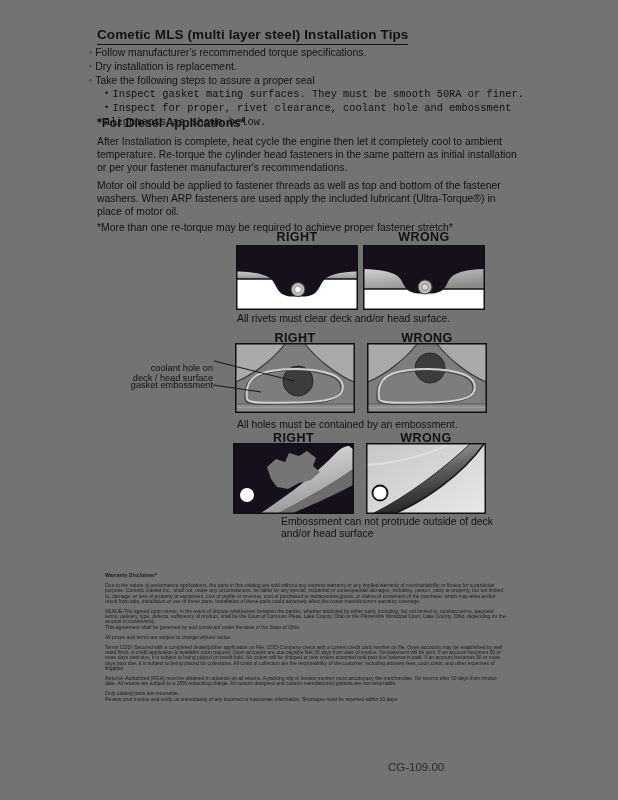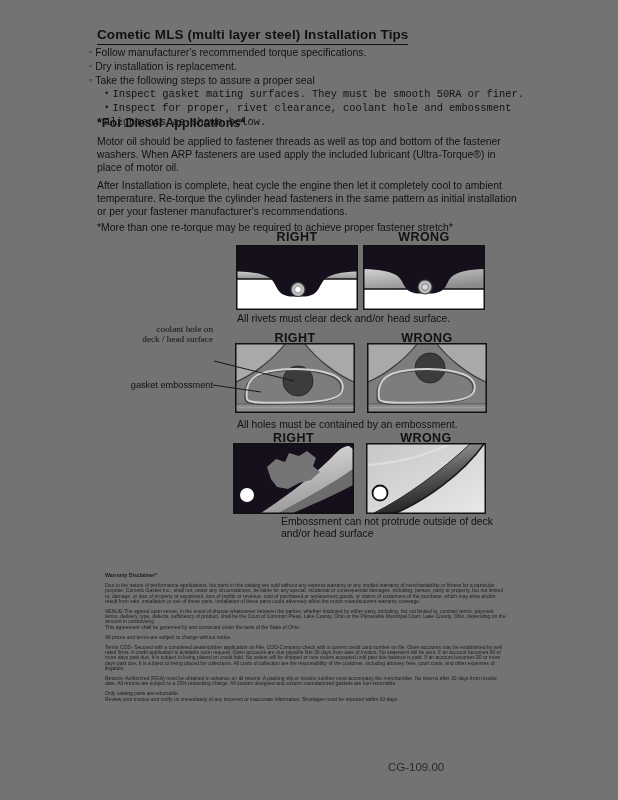--- a/index.html
+++ b/index.html
@@ -47,22 +47,22 @@
   <div class="intro">
     <div class="b1"><span>Follow manufacturer's recommended torque specifications.</span></div>
     <div class="b1"><span>Dry installation is replacement.</span></div>
     <div class="b1"><span>Take the following steps to assure a proper seal</span></div>
     <div class="b2"><span>Inspect gasket mating surfaces.  They must be smooth 50RA or finer.</span></div>
     <div class="b2"><span>Inspect for proper, rivet clearance, coolant hole and embossment alignments as shown below.</span></div>
   </div>
 
   <div class="diesel">
     <h2>*For Diesel Applications*</h2>
+    <p>After Installation is complete, heat cycle the engine then let it completely cool to ambient temperature. Re-torque the cylinder head fasteners in the same pattern as initial installation or per your fastener manufacturer's recommendations.</p>
     <p>Motor oil should be applied to fastener threads as well as top and bottom of the fastener washers. When ARP fasteners are used apply the included lubricant (Ultra-Torque®) in place of motor oil.</p>
-    <p>After Installation is complete, heat cycle the engine then let it completely cool to ambient temperature. Re-torque the cylinder head fasteners in the same pattern as initial installation or per your fastener manufacturer's recommendations.</p>
     <p class="note">*More than one re-torque may be required to achieve proper fastener stretch*</p>
   </div>
 
   <div class="figlabel" style="left:236px; top:230px; width:122px;">RIGHT</div>
   <div class="figlabel" style="left:363px; top:230px; width:122px;">WRONG</div>
 
   <div class="panel" style="left:236px; top:245px;">
     <svg viewBox="0 0 122 65" width="122" height="65">
       <defs>
         <linearGradient id="g1a" x1="0" y1="0" x2="0" y2="1">
@@ -130,21 +130,21 @@
       <rect x="1" y="61" width="118" height="8" fill="#8c8c8c"></rect>
       <line x1="1" y1="61" x2="119" y2="61" stroke="#5a5a5a" stroke-width="1"></line>
       <line x1="1" y1="64.5" x2="119" y2="64.5" stroke="#a2a2a2" stroke-width="0.8"></line>
       <circle cx="63" cy="25" r="15" fill="#3c3c3c" stroke="#262626" stroke-width="1"></circle>
       <path d="M12,56 C10,42 15,34.5 26,30.5 C45,24 79,24.5 97,31.5 C107,35.5 110,43 106,50 C102,56.5 87,59.5 57,59.5 C37,59.5 13.5,61.5 12,56 Z" fill="none" stroke="#454545" stroke-width="2.2" transform="translate(-1.2,1)"></path>
       <path d="M12,56 C10,42 15,34.5 26,30.5 C45,24 79,24.5 97,31.5 C107,35.5 110,43 106,50 C102,56.5 87,59.5 57,59.5 C37,59.5 13.5,61.5 12,56 Z" fill="none" stroke="#cfcfcf" stroke-width="2"></path>
       <rect x="0.75" y="0.75" width="118.5" height="68.5" fill="none" stroke="#111" stroke-width="1.5"></rect>
     </svg>
   </div>
 
-  <div class="callout" style="left:110px; top:324px; width:103px;font-family:Liberation Serif, serif;">coolant hole on
+  <div class="callout" style="left:110px; top:363px; width:103px;">coolant hole on
 deck / head surface</div>
   <div class="callout" style="left:110px; top:380px; width:103px;">gasket embossment</div>
 
   <svg class="overlay">
     <line x1="214" y1="361" x2="294" y2="381" stroke="#1a1a1a" stroke-width="1.1"></line>
     <line x1="213" y1="385" x2="261" y2="392" stroke="#1a1a1a" stroke-width="1.1"></line>
   </svg>
 
   <div class="figcaption" style="left:237px; top:419px;">All holes must be contained by an embossment.</div>
 

